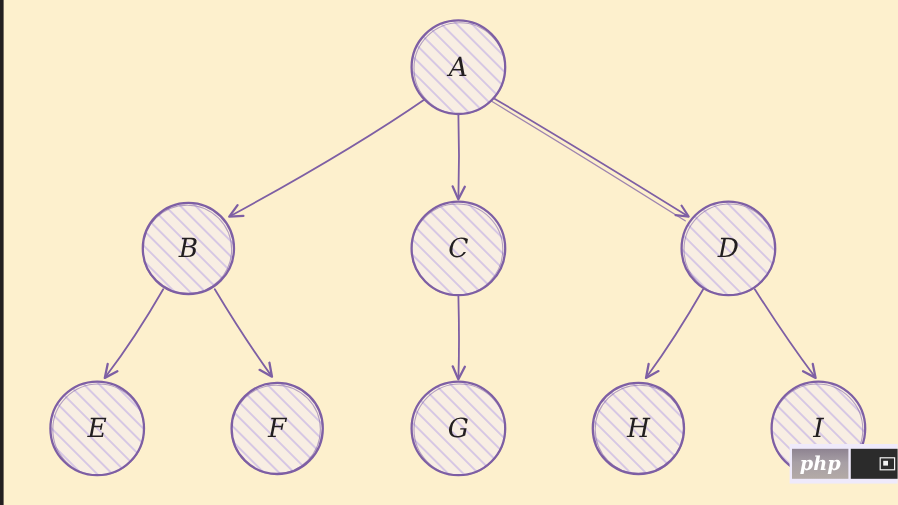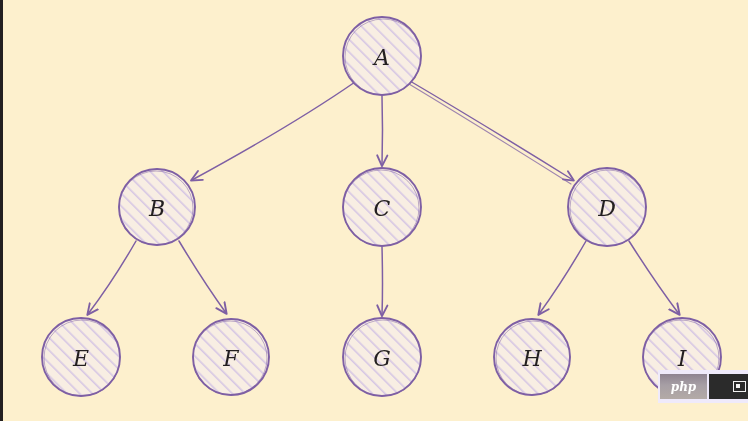--- a/index.html
+++ b/index.html
@@ -53,21 +53,21 @@
     width: 47px;
     height: 25px;
     margin-left: 2px;
     background: linear-gradient(180deg,#8e8391 0%,#a79fa5 45%,#b3aaa6 100%);
     display: flex;
     align-items: center;
     justify-content: center;
     font-family: "DejaVu Serif", serif;
     font-style: italic;
     font-weight: bold;
-    font-size: 12px;
+    font-size: 16px;
     color: #ffffff;
     letter-spacing: 0px;
   }
   #wm-dark {
     width: 40px;
     height: 25px;
     margin-left: 2px;
     background: #2b2b2b;
     display: flex;
     align-items: center;

